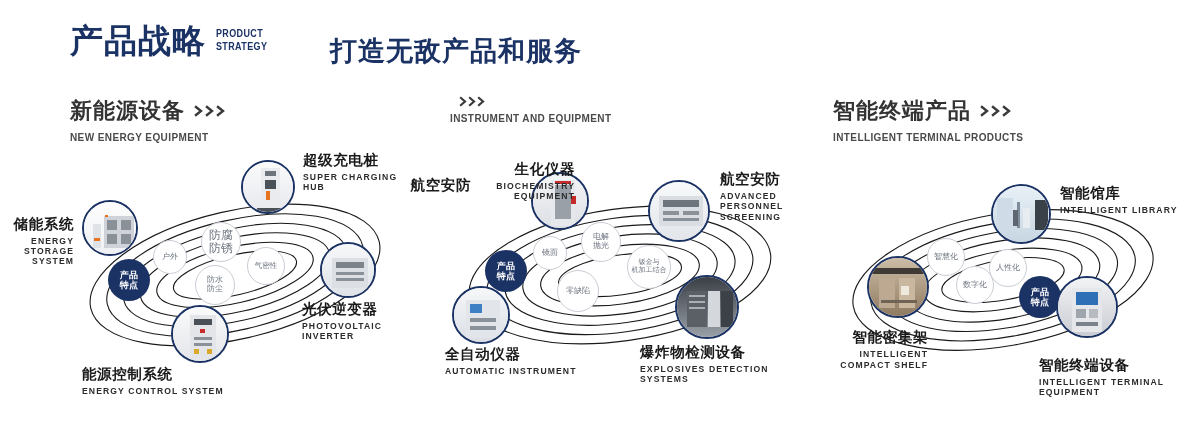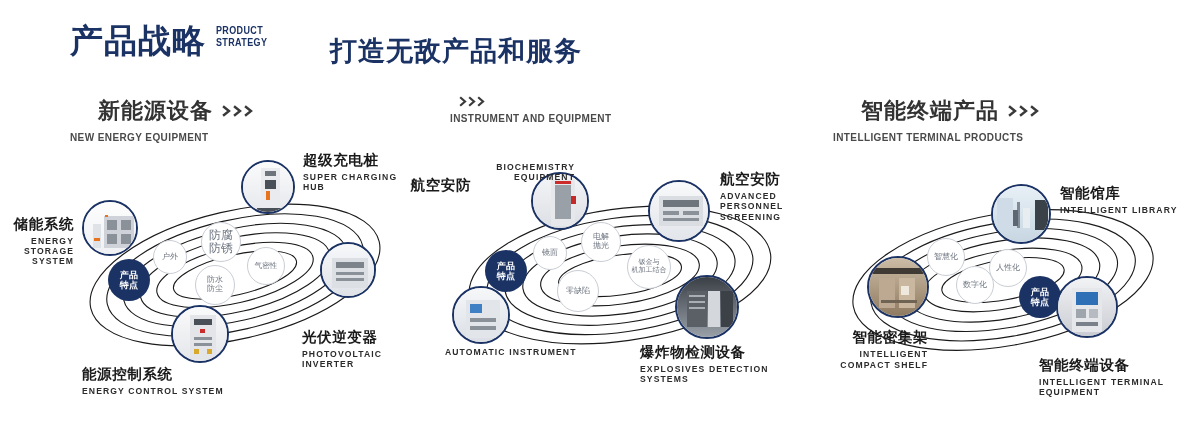--- a/index.html
+++ b/index.html
@@ -5,21 +5,21 @@
   * { box-sizing: border-box; margin: 0; padding: 0; }
   html, body {
     width: 1200px; height: 422px;
     background: #ffffff;
     font-family: "Liberation Sans", "DejaVu Sans", sans-serif;
     overflow: hidden;
   }
   #page { position: relative; width: 1200px; height: 422px; background: #fff; }
 
   
-  .header { position: absolute; left: 70px; top: 24px; display: flex; align-items: flex-start; }
+  .header { position: absolute; left: 70px; top: 24px; display: flex; align-items: center; }
   .brand-cn {
     font-size: 33px; font-weight: bold; color: #1b3264;
     letter-spacing: 1px; line-height: 1; font-family: "DejaVu Sans", sans-serif;
   }
   .brand-en {
     margin-left: 10px; margin-bottom: 2px; color: #1b3264;
     font-size: 11.5px; font-weight: bold; line-height: 1.05;
     letter-spacing: .5px; transform: scaleX(.78); transform-origin: left bottom;
     font-family: "Liberation Sans", sans-serif;
   }
@@ -27,21 +27,21 @@
     position: absolute; left: 330px; top: 33px;
     font-size: 27px; font-weight: bold; color: #1b3264;
     letter-spacing: 1px; font-family: "DejaVu Sans", sans-serif;
   }
 
   
   .sect { position: absolute; }
   .sect-row { display: flex; align-items: center; }
   .sect-cn {
     font-size: 22px; font-weight: bold; color: #333333;
-    letter-spacing: 1px; font-family: "DejaVu Sans", sans-serif; margin-left: 28px;
+    letter-spacing: 1px; font-family: "DejaVu Sans", sans-serif;
   }
   .chev { margin-left: 9px; display: flex; align-items: center; color: #3a3a3a; }
   .chev svg { display: block; }
   .sect-en {
     margin-top: 6px; font-size: 10px; font-weight: bold; color: #4a4a4a;
     letter-spacing: .4px; font-family: "Liberation Sans", sans-serif;
   }
 
   
   .cluster { position: absolute; }
@@ -234,21 +234,21 @@
     <div class="lbl right" style="left:-57px; top:55px; width:76px;">
       <div class="cn">储能系统</div>
       <div class="en">ENERGY STORAGE SYSTEM</div>
     </div>
 
     <div class="lbl" style="left:248px; top:-9px;">
       <div class="cn">超级充电桩</div>
       <div class="en">SUPER CHARGING HUB</div>
     </div>
 
-    <div class="lbl" style="left:247px; top:168px;">
+    <div class="lbl" style="left:247px; top:140px;">
       <div class="cn">光伏逆变器</div>
       <div class="en">PHOTOVOLTAIC INVERTER</div>
     </div>
 
     <div class="lbl" style="left:27px; top:205px;">
       <div class="cn">能源控制系统</div>
       <div class="en">ENERGY CONTROL SYSTEM</div>
     </div>
   </div>
 
@@ -314,34 +314,36 @@
         <div class="pline" style="left:16px; top:30px; width:26px; height:4px;"></div>
         <div class="pline" style="left:16px; top:38px; width:26px; height:4px;"></div>
       </div>
     </div>
 
     <div class="lbl right" style="left:-50px; top:16px; width:86px;">
       <div class="cn">航空安防</div>
     </div>
 
     <div class="lbl right" style="left:10px; top:0px; width:130px;">
+      <div class="cn">生化仪器</div>
       <div class="en" style="line-height:1.22;">BIOCHEMISTRY EQUIPMENT</div>
     </div>
 
     <div class="lbl" style="left:285px; top:10px; width:100px;">
       <div class="cn">航空安防</div>
       <div class="en" style="line-height:1.22;">ADVANCED PERSONNEL SCREENING</div>
     </div>
 
     <div class="lbl" style="left:205px; top:183px;">
       <div class="cn">爆炸物检测设备</div>
       <div class="en">EXPLOSIVES DETECTION SYSTEMS</div>
     </div>
 
     <div class="lbl" style="left:10px; top:185px;">
+      <div class="cn">全自动仪器</div>
       <div class="en">AUTOMATIC INSTRUMENT</div>
     </div>
   </div>
 
   <div class="cluster" style="left:823px; top:162px; width:370px; height:230px;">
     <svg class="rings" width="370" height="230" viewBox="0 0 370 230">
       <g fill="none" stroke="#1a1a1a" stroke-width="1.1" transform="rotate(-10 180 118)">
         <ellipse cx="180" cy="118" rx="152" ry="66"></ellipse>
         <ellipse cx="180" cy="118" rx="134" ry="57"></ellipse>
         <ellipse cx="180" cy="118" rx="116" ry="48"></ellipse>

